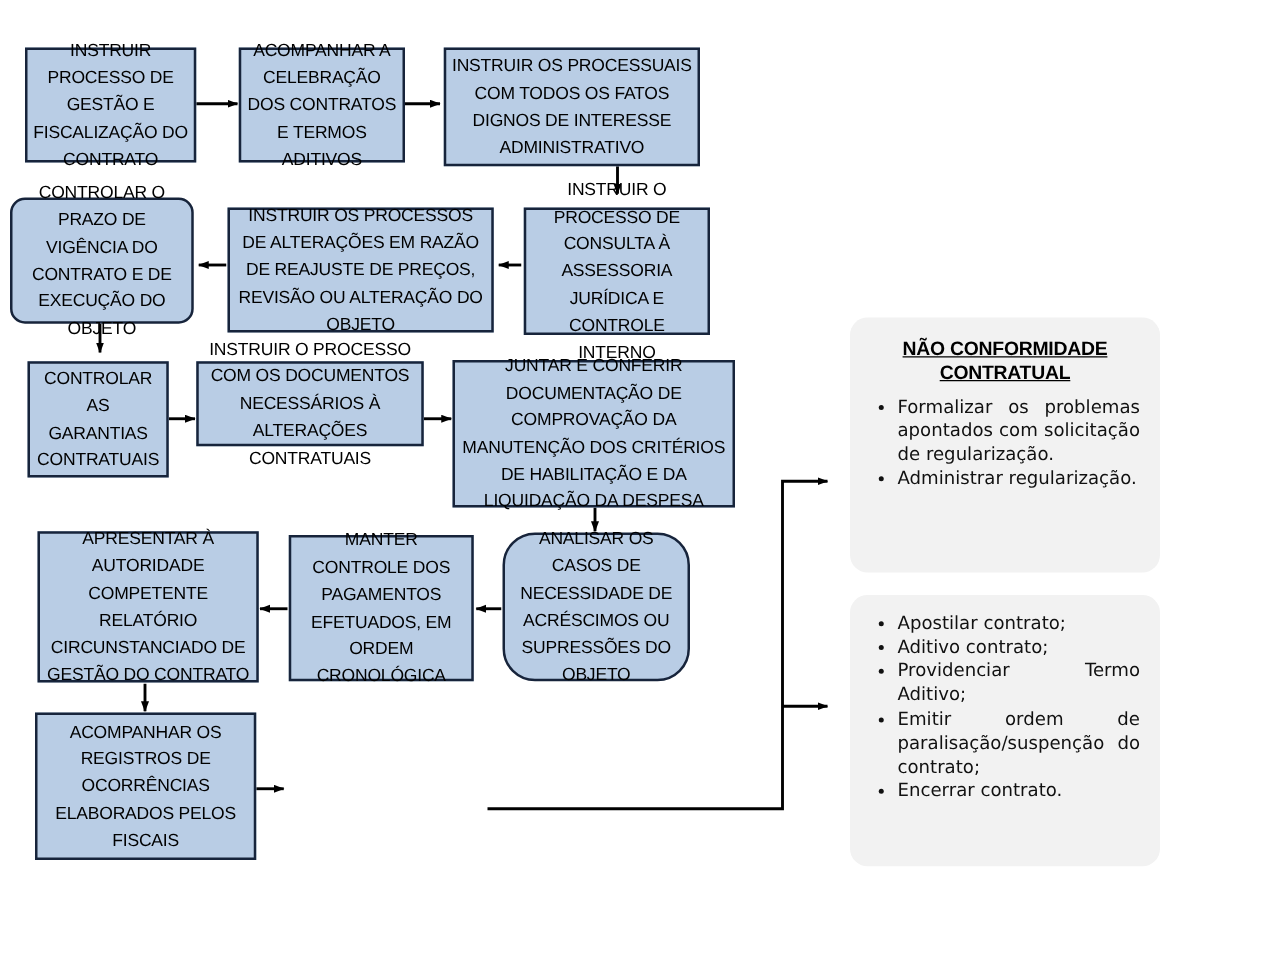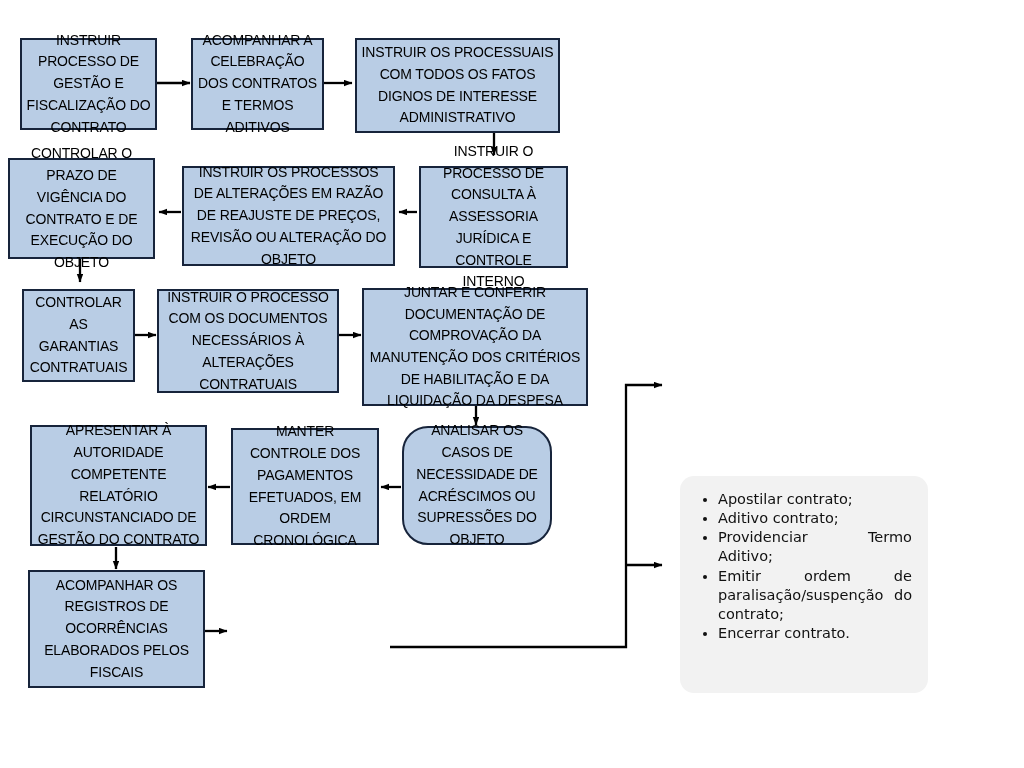--- a/index.html
+++ b/index.html
@@ -123,29 +123,29 @@
   </div>
 
   <div class="node" style="left:419px; top:166px; width:149px; height:102px;">
     <span>INSTRUIR O PROCESSO DE CONSULTA À ASSESSORIA JURÍDICA E CONTROLE INTERNO</span>
   </div>
 
   <div class="node" style="left:182px; top:166px; width:213px; height:100px;">
     <span>INSTRUIR OS PROCESSOS DE ALTERAÇÕES EM RAZÃO DE REAJUSTE DE PREÇOS, REVISÃO OU ALTERAÇÃO DO OBJETO</span>
   </div>
 
-  <div class="node" style="left:8px; top:158px; width:147px; height:101px;">
+  <div class="node" style="left:8px; top:158px; width:147px; height:101px;border-radius:12px;">
     <span>CONTROLAR O PRAZO DE VIGÊNCIA DO CONTRATO E DE EXECUÇÃO DO OBJETO</span>
   </div>
 
   <div class="node" style="left:22px; top:289px; width:113px; height:93px;">
     <span>CONTROLAR AS GARANTIAS CONTRATUAIS</span>
   </div>
 
-  <div class="node" style="left:157px; top:289px; width:182px; height:104px;">
+  <div class="node" style="left:157px; top:289px; width:182px; height:68px;">
     <span>INSTRUIR O PROCESSO COM OS DOCUMENTOS NECESSÁRIOS À ALTERAÇÕES CONTRATUAIS</span>
   </div>
 
   <div class="node" style="left:362px; top:288px; width:226px; height:118px;">
     <span>JUNTAR E CONFERIR DOCUMENTAÇÃO DE COMPROVAÇÃO DA MANUTENÇÃO DOS CRITÉRIOS DE HABILITAÇÃO E DA LIQUIDAÇÃO DA DESPESA</span>
   </div>
 
   <div class="node" style="left:402px; top:426px; width:150px; height:119px;border-radius:26px;">
     <span>ANALISAR OS CASOS DE NECESSIDADE DE ACRÉSCIMOS OU SUPRESSÕES DO OBJETO</span>
   </div>
@@ -156,20 +156,27 @@
 
   <div class="node" style="left:30px; top:425px; width:177px; height:121px;">
     <span>APRESENTAR À AUTORIDADE COMPETENTE RELATÓRIO CIRCUNSTANCIADO DE GESTÃO DO CONTRATO</span>
   </div>
 
   <div class="node" style="left:28px; top:570px; width:177px; height:118px;">
     <span>ACOMPANHAR OS REGISTROS DE OCORRÊNCIAS ELABORADOS PELOS FISCAIS</span>
   </div>
 
 
+  <div class="panel" style="left:680px; top:254px; width:248px; height:204px;">
+    <div class="panel-title">NÃO CONFORMIDADE CONTRATUAL</div>
+    <ul>
+      <li>Formalizar os problemas apontados com solicitação de regularização.</li>
+      <li class="last">Administrar regularização.</li>
+    </ul>
+  </div>
 
   <div class="panel" style="left:680px; top:476px; width:248px; height:217px;">
     <ul>
       <li class="last">Apostilar contrato;</li>
       <li class="last">Aditivo contrato;</li>
       <li>Providenciar Termo Aditivo;</li>
       <li>Emitir ordem de paralisação/suspenção do contrato;</li>
       <li class="last">Encerrar contrato.</li>
     </ul>
   </div>

